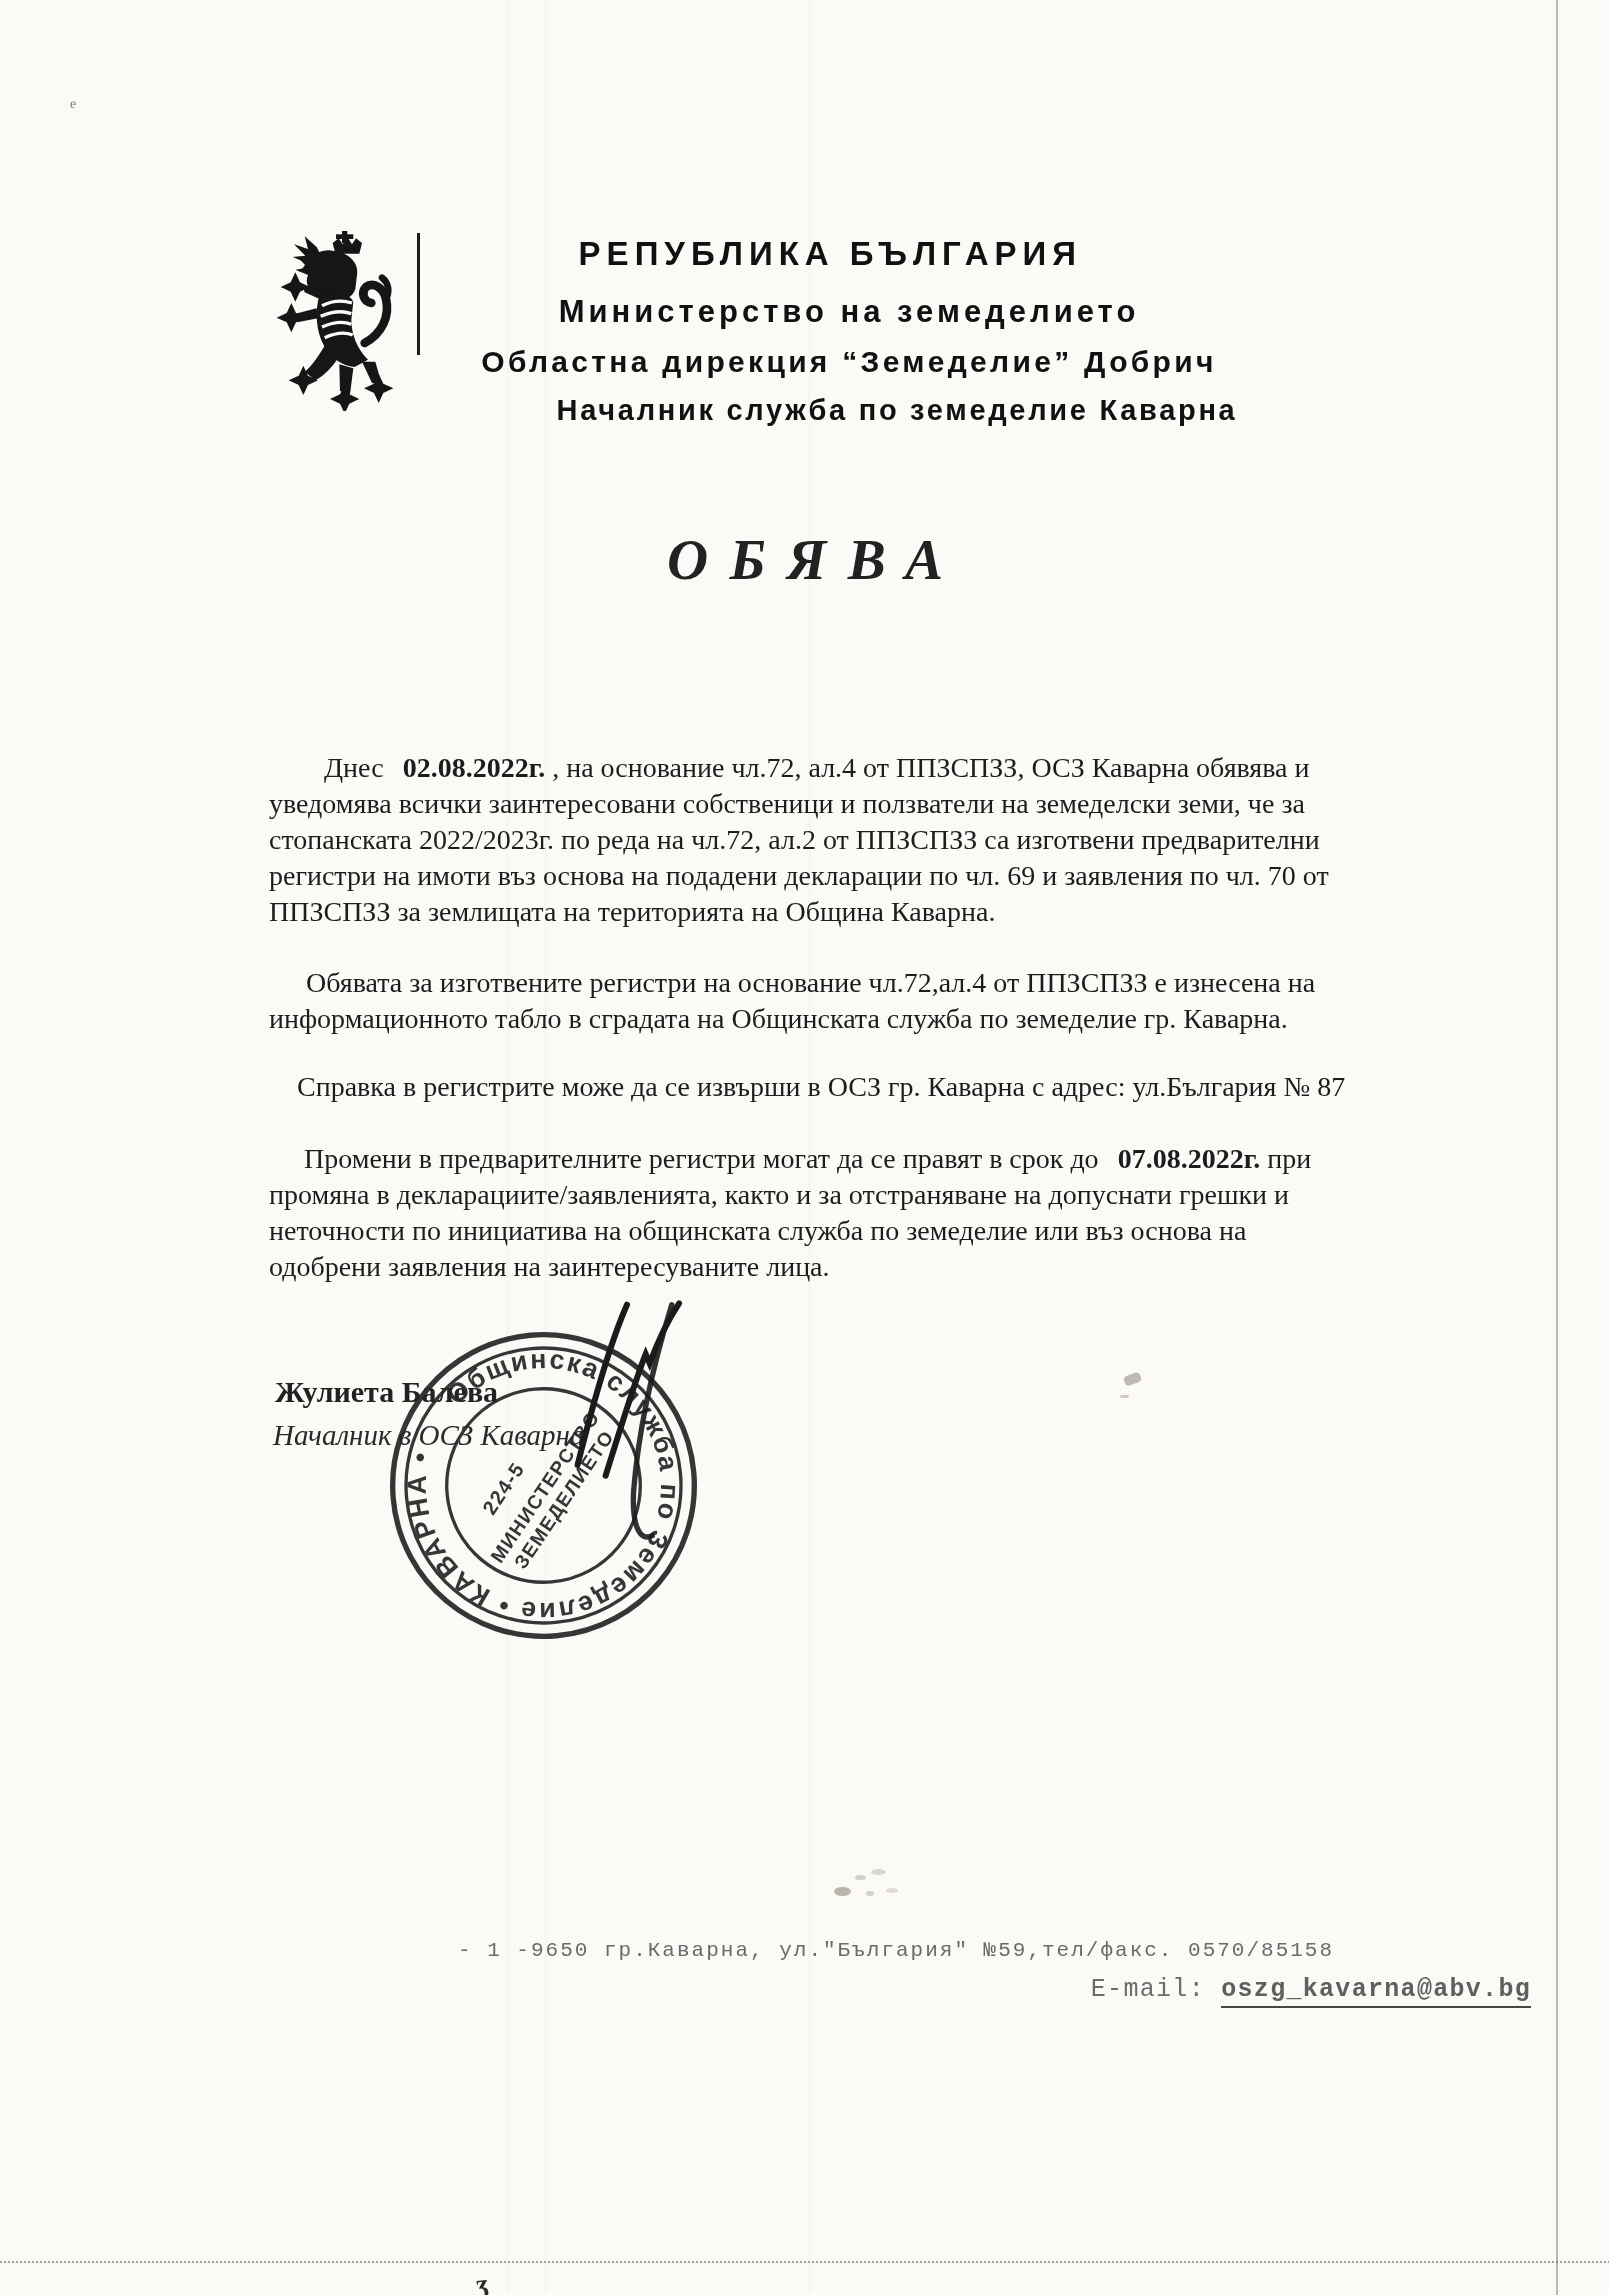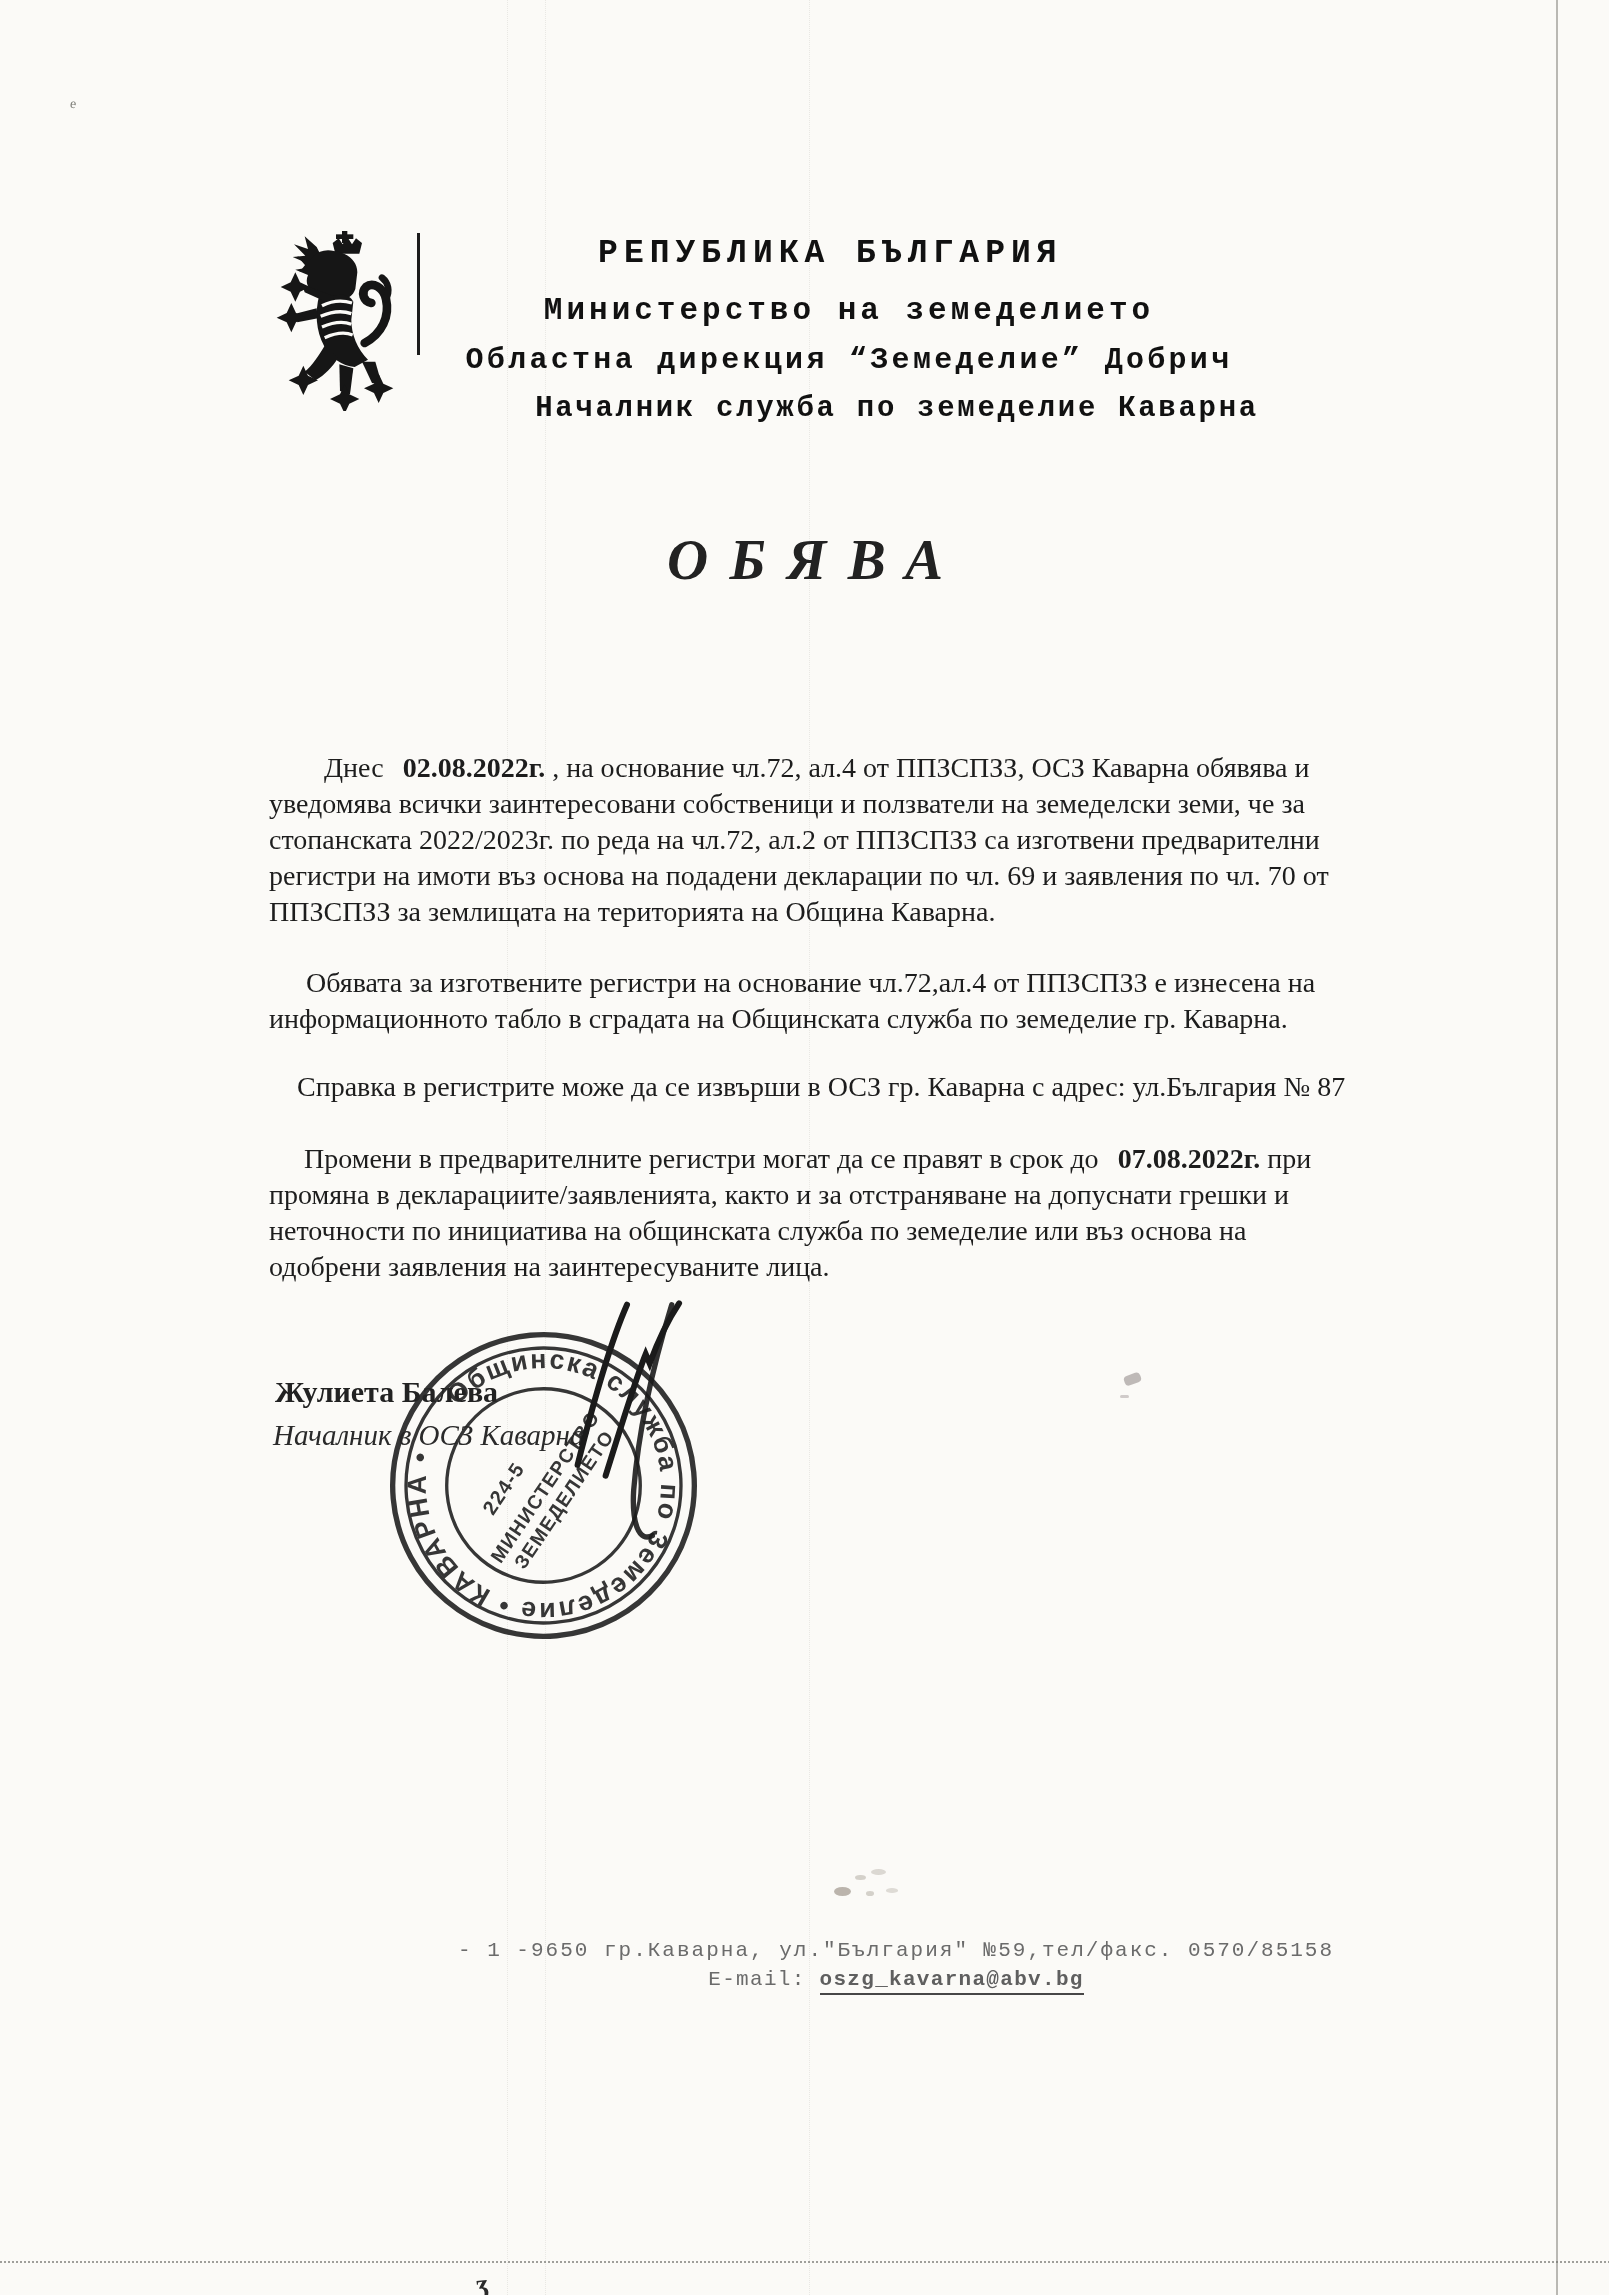--- a/index.html
+++ b/index.html
@@ -9,21 +9,21 @@
     background:#fbfaf7;
     overflow:hidden;
     font-family:"Liberation Serif","DejaVu Serif",serif;
     color:#1e1e1e;
   }
   
   .coat{position:absolute;left:275px;top:231px;width:134px;height:180px;}
   .coat svg{width:100%;height:100%;}
   .crest-divider{position:absolute;left:417px;top:233px;width:3.3px;height:122px;background:#1c1c1c;}
   .head-block{position:absolute;left:428px;top:235px;width:842px;text-align:center;
-    font-family:Liberation Mono, monospace;font-weight:bold;color:#111;}
+    font-family:Liberation Sans, sans-serif;font-weight:bold;color:#111;}
   .head-l1{font-size:33px;letter-spacing:6px;position:relative;left:-18.7px;}
   .head-l2{font-size:31px;letter-spacing:4px;margin-top:21px;}
   .head-l3{font-size:30px;letter-spacing:3.3px;margin-top:15.4px;}
   .head-l4{font-size:29px;letter-spacing:2.7px;margin-top:14.7px;position:relative;left:48px;}
   
   .doc-title{position:absolute;left:0;top:527px;width:1610px;text-align:center;
     font-size:57px;font-weight:bold;letter-spacing:21.4px;padding-left:21.4px;box-sizing:border-box;color:#222;font-style:italic;}
   
   .body-par{position:absolute;left:269px;width:1079px;font-size:28px;line-height:36px;
     text-align:left;color:#1d1d1d;}
@@ -36,21 +36,21 @@
   .sig-name{position:absolute;left:275px;top:1375px;font-size:30px;font-weight:bold;color:#222;}
   .sig-role{position:absolute;left:273px;top:1419px;font-size:29px;font-style:italic;color:#2a2a2a;}
   .stamp{position:absolute;left:388px;top:1330px;width:311px;height:311px;opacity:.92;}
   .stamp svg{width:100%;height:100%;}
   .sig-strokes{position:absolute;left:548px;top:1290px;width:174px;height:267px;}
   .sig-strokes svg{width:100%;height:100%;}
   
   .footer{position:absolute;left:261px;top:1939px;width:1270px;text-align:center;
     font-family:"Liberation Mono","DejaVu Sans Mono",monospace;color:#6b6b6b;}
   .footer-line1{font-size:21px;letter-spacing:2px;white-space:nowrap;}
-  .footer-line2{font-size:21px;letter-spacing:1.3px;margin-top:6px;}
+  .footer-line2{font-size:25px;letter-spacing:1.3px;margin-top:13px;text-align:right;}
   .footer-email{border-bottom:2.7px solid #474747;padding-bottom:2px;color:#5f5f5f;font-weight:bold;}
   
   .v-edge{position:absolute;top:0;width:2px;height:2295px;background:#b9b8b3;left:1556px;}
   .v-dots{position:absolute;top:0;height:2295px;width:0;border-left:1.3px dotted #9a9a94;opacity:.18;}
   .bottom-dots{position:absolute;left:0;top:2261px;width:1610px;height:0;border-top:2.7px dotted #6f6f6a;opacity:.65;}
   .mark-topleft{position:absolute;left:71px;top:86px;font-size:23px;color:#7d7d78;transform:rotate(8deg);}
   .mark-bottom{position:absolute;left:476px;top:2269px;font-size:27px;font-weight:bold;color:#2a2a2a;transform:rotate(-6deg);}
   .blob-a{position:absolute;left:1124px;top:1374px;width:17.4px;height:10px;background:#8d8484;border-radius:4px;opacity:.55;transform:rotate(-20deg);}
   .blob-b{position:absolute;left:1120px;top:1395px;width:9.4px;height:3.3px;background:#9b9292;border-radius:2px;opacity:.45;}
   .smudge{position:absolute;left:827px;top:1864px;width:80px;height:40px;opacity:.5;}

